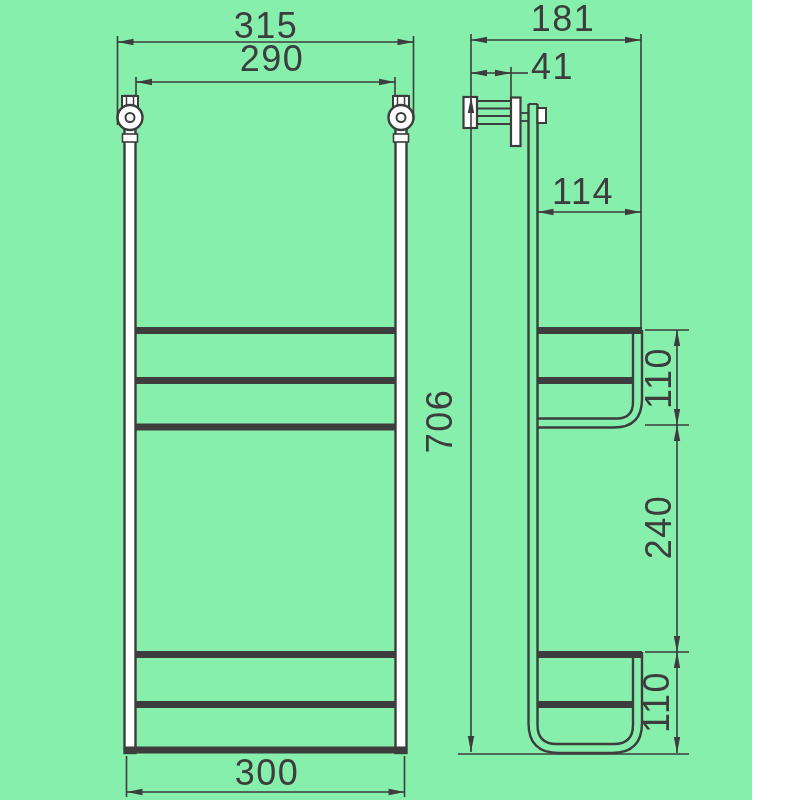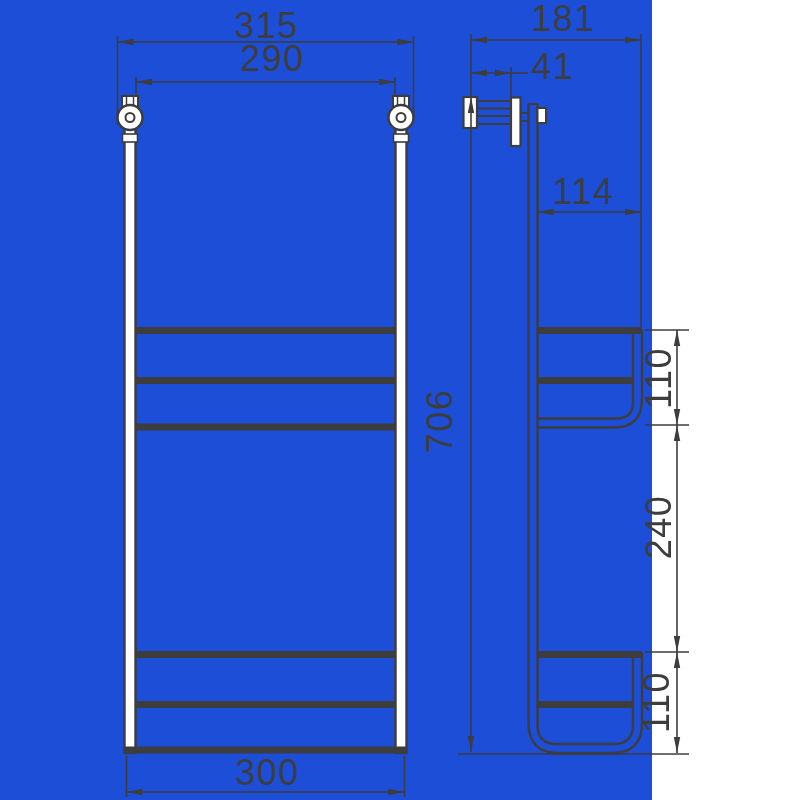--- a/index.html
+++ b/index.html
@@ -1,23 +1,23 @@
 <!DOCTYPE html>
 <html><head>
 <meta charset="utf-8">
 <style>
   html, body {
     margin: 0;
     padding: 0;
     background: #ffffff;
   }
   .sheet {
-    width: 652px;
+    width: 752px;
     height: 800px;
-    background: #1d4ed8;
+    background: #86efac;
     position: relative;
     font-family: "Liberation Sans", sans-serif;
   }
   svg { display: block; }
   .dim-text {
     font-family: "Liberation Sans", sans-serif;
     font-size: 36px;
     letter-spacing: 1.5px;
     fill: #3d3d3d;
   }

